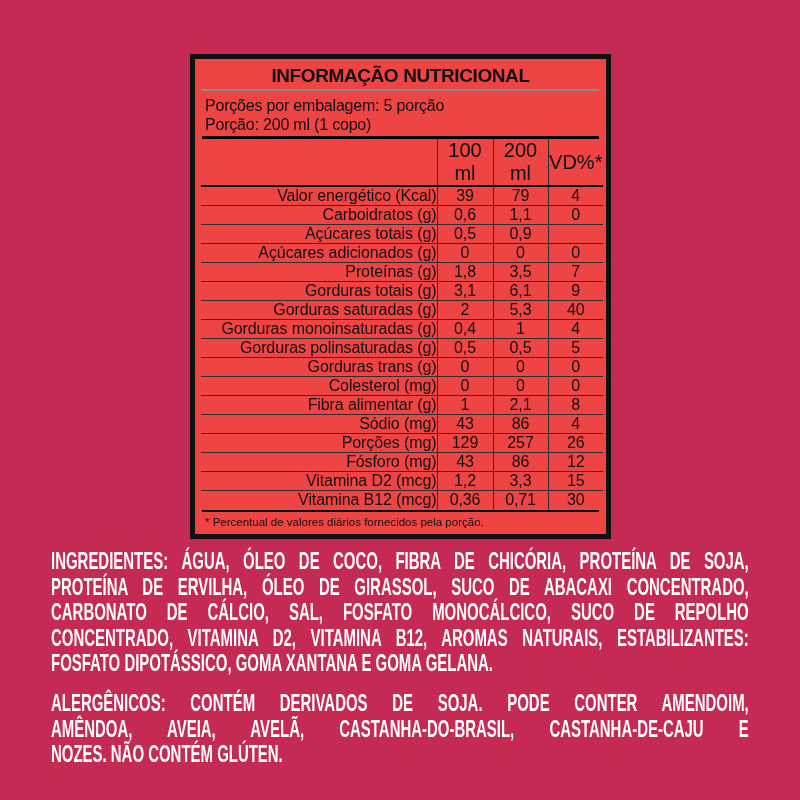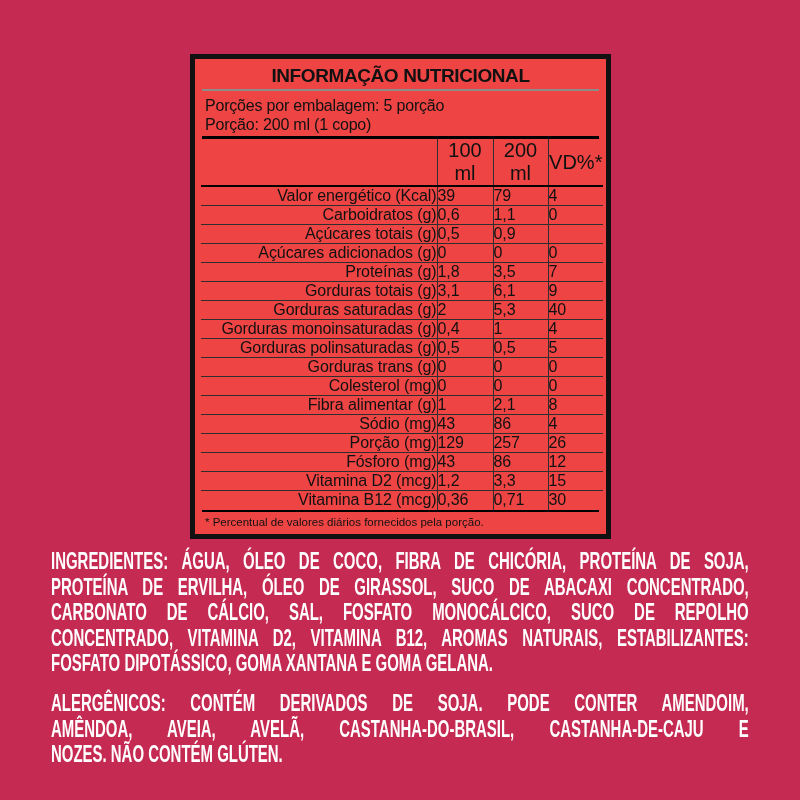--- a/index.html
+++ b/index.html
@@ -56,21 +56,21 @@
   }
   tbody td {
     height: 19px;
     font-size: 16px;
     letter-spacing: -0.1px;
     vertical-align: middle;
   }
   tbody tr + tr td { border-top: 1.5px solid #2e2e2e; }
   .c1, .c2, .c3 { border-left: 1.5px solid #2e2e2e; }
   .td-label { text-align: right; padding-left: 4px; }
-  .td-val { text-align: left; margin-top: 35px; }
+  .td-val { text-align: center; margin-top: 35px; }
 
   .rule-foot { height: 2px; background: #000000; margin: 0 7px; }
   .footnote {
     font-size: 11.5px;
     margin: 4px 10px 0;
   }
 
   
   .para {
     position: absolute;
@@ -188,21 +188,21 @@
           <td class="td-val c2">2,1</td>
           <td class="td-val c3">8</td>
         </tr>
         <tr>
           <td class="td-label">Sódio (mg)</td>
           <td class="td-val c1">43</td>
           <td class="td-val c2">86</td>
           <td class="td-val c3">4</td>
         </tr>
         <tr>
-          <td class="td-label">Porção (mg)</td>
+          <td class="td-label">Porções (mg)</td>
           <td class="td-val c1">129</td>
           <td class="td-val c2">257</td>
           <td class="td-val c3">26</td>
         </tr>
         <tr>
           <td class="td-label">Fósforo (mg)</td>
           <td class="td-val c1">43</td>
           <td class="td-val c2">86</td>
           <td class="td-val c3">12</td>
         </tr>

